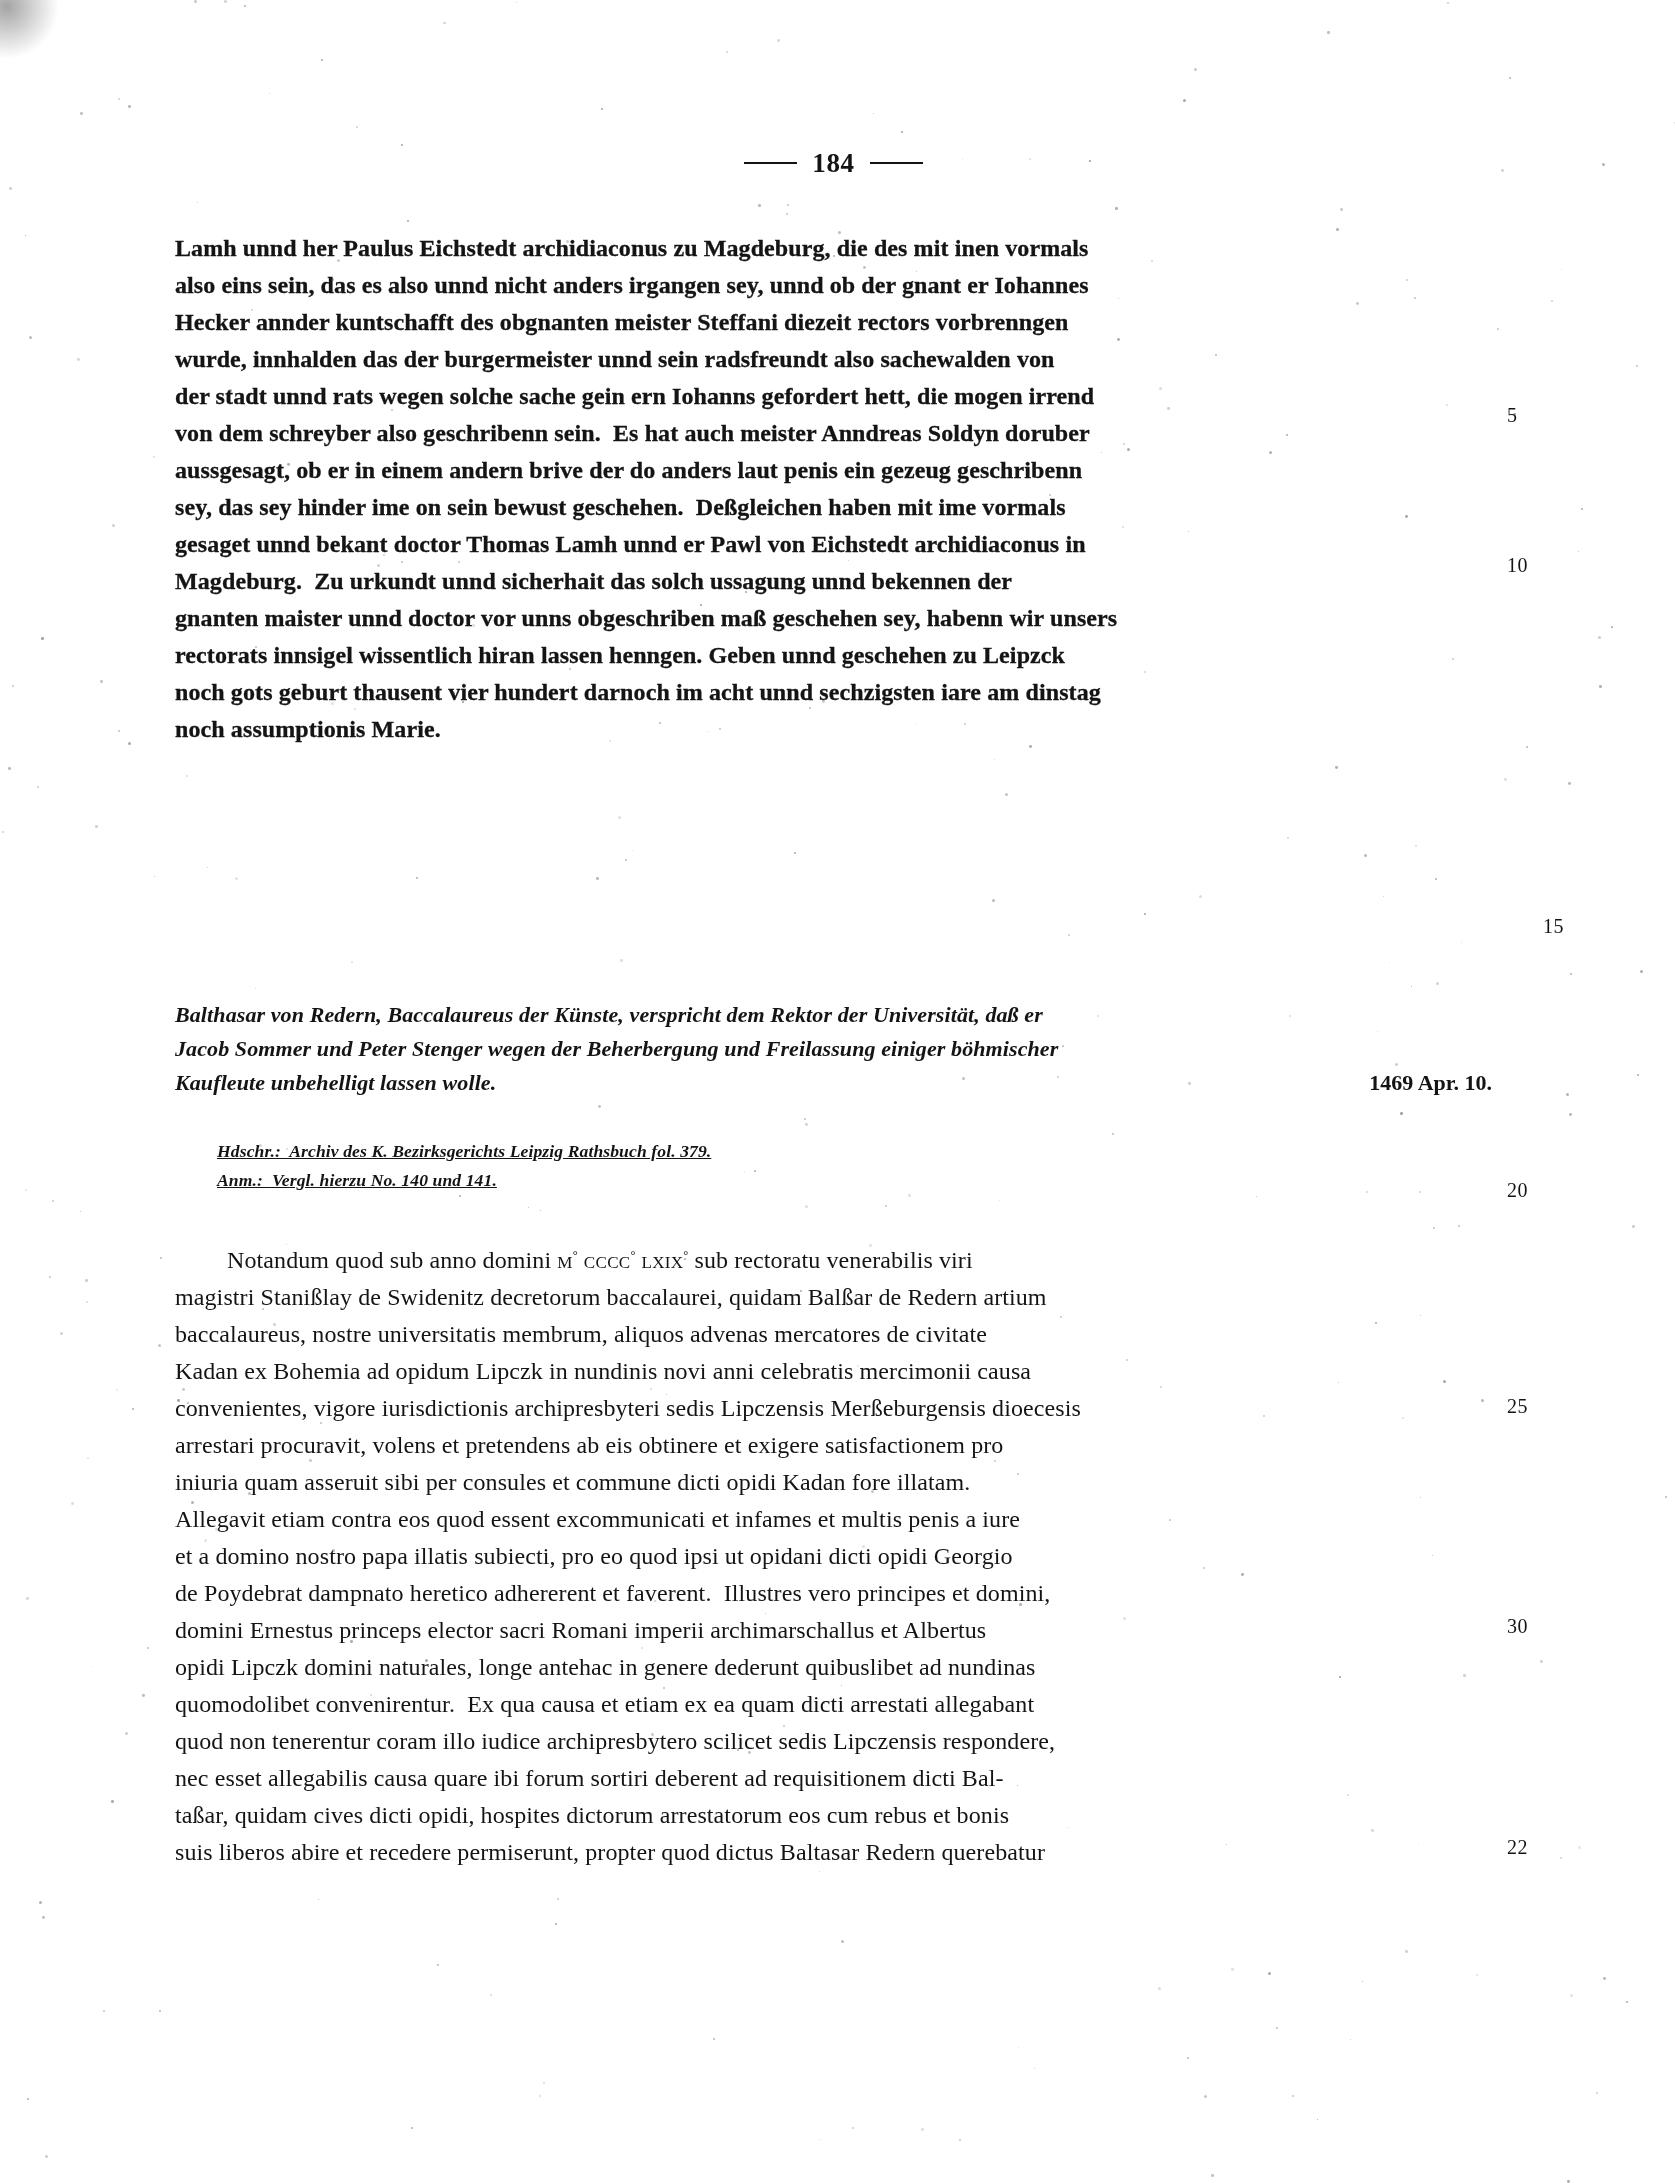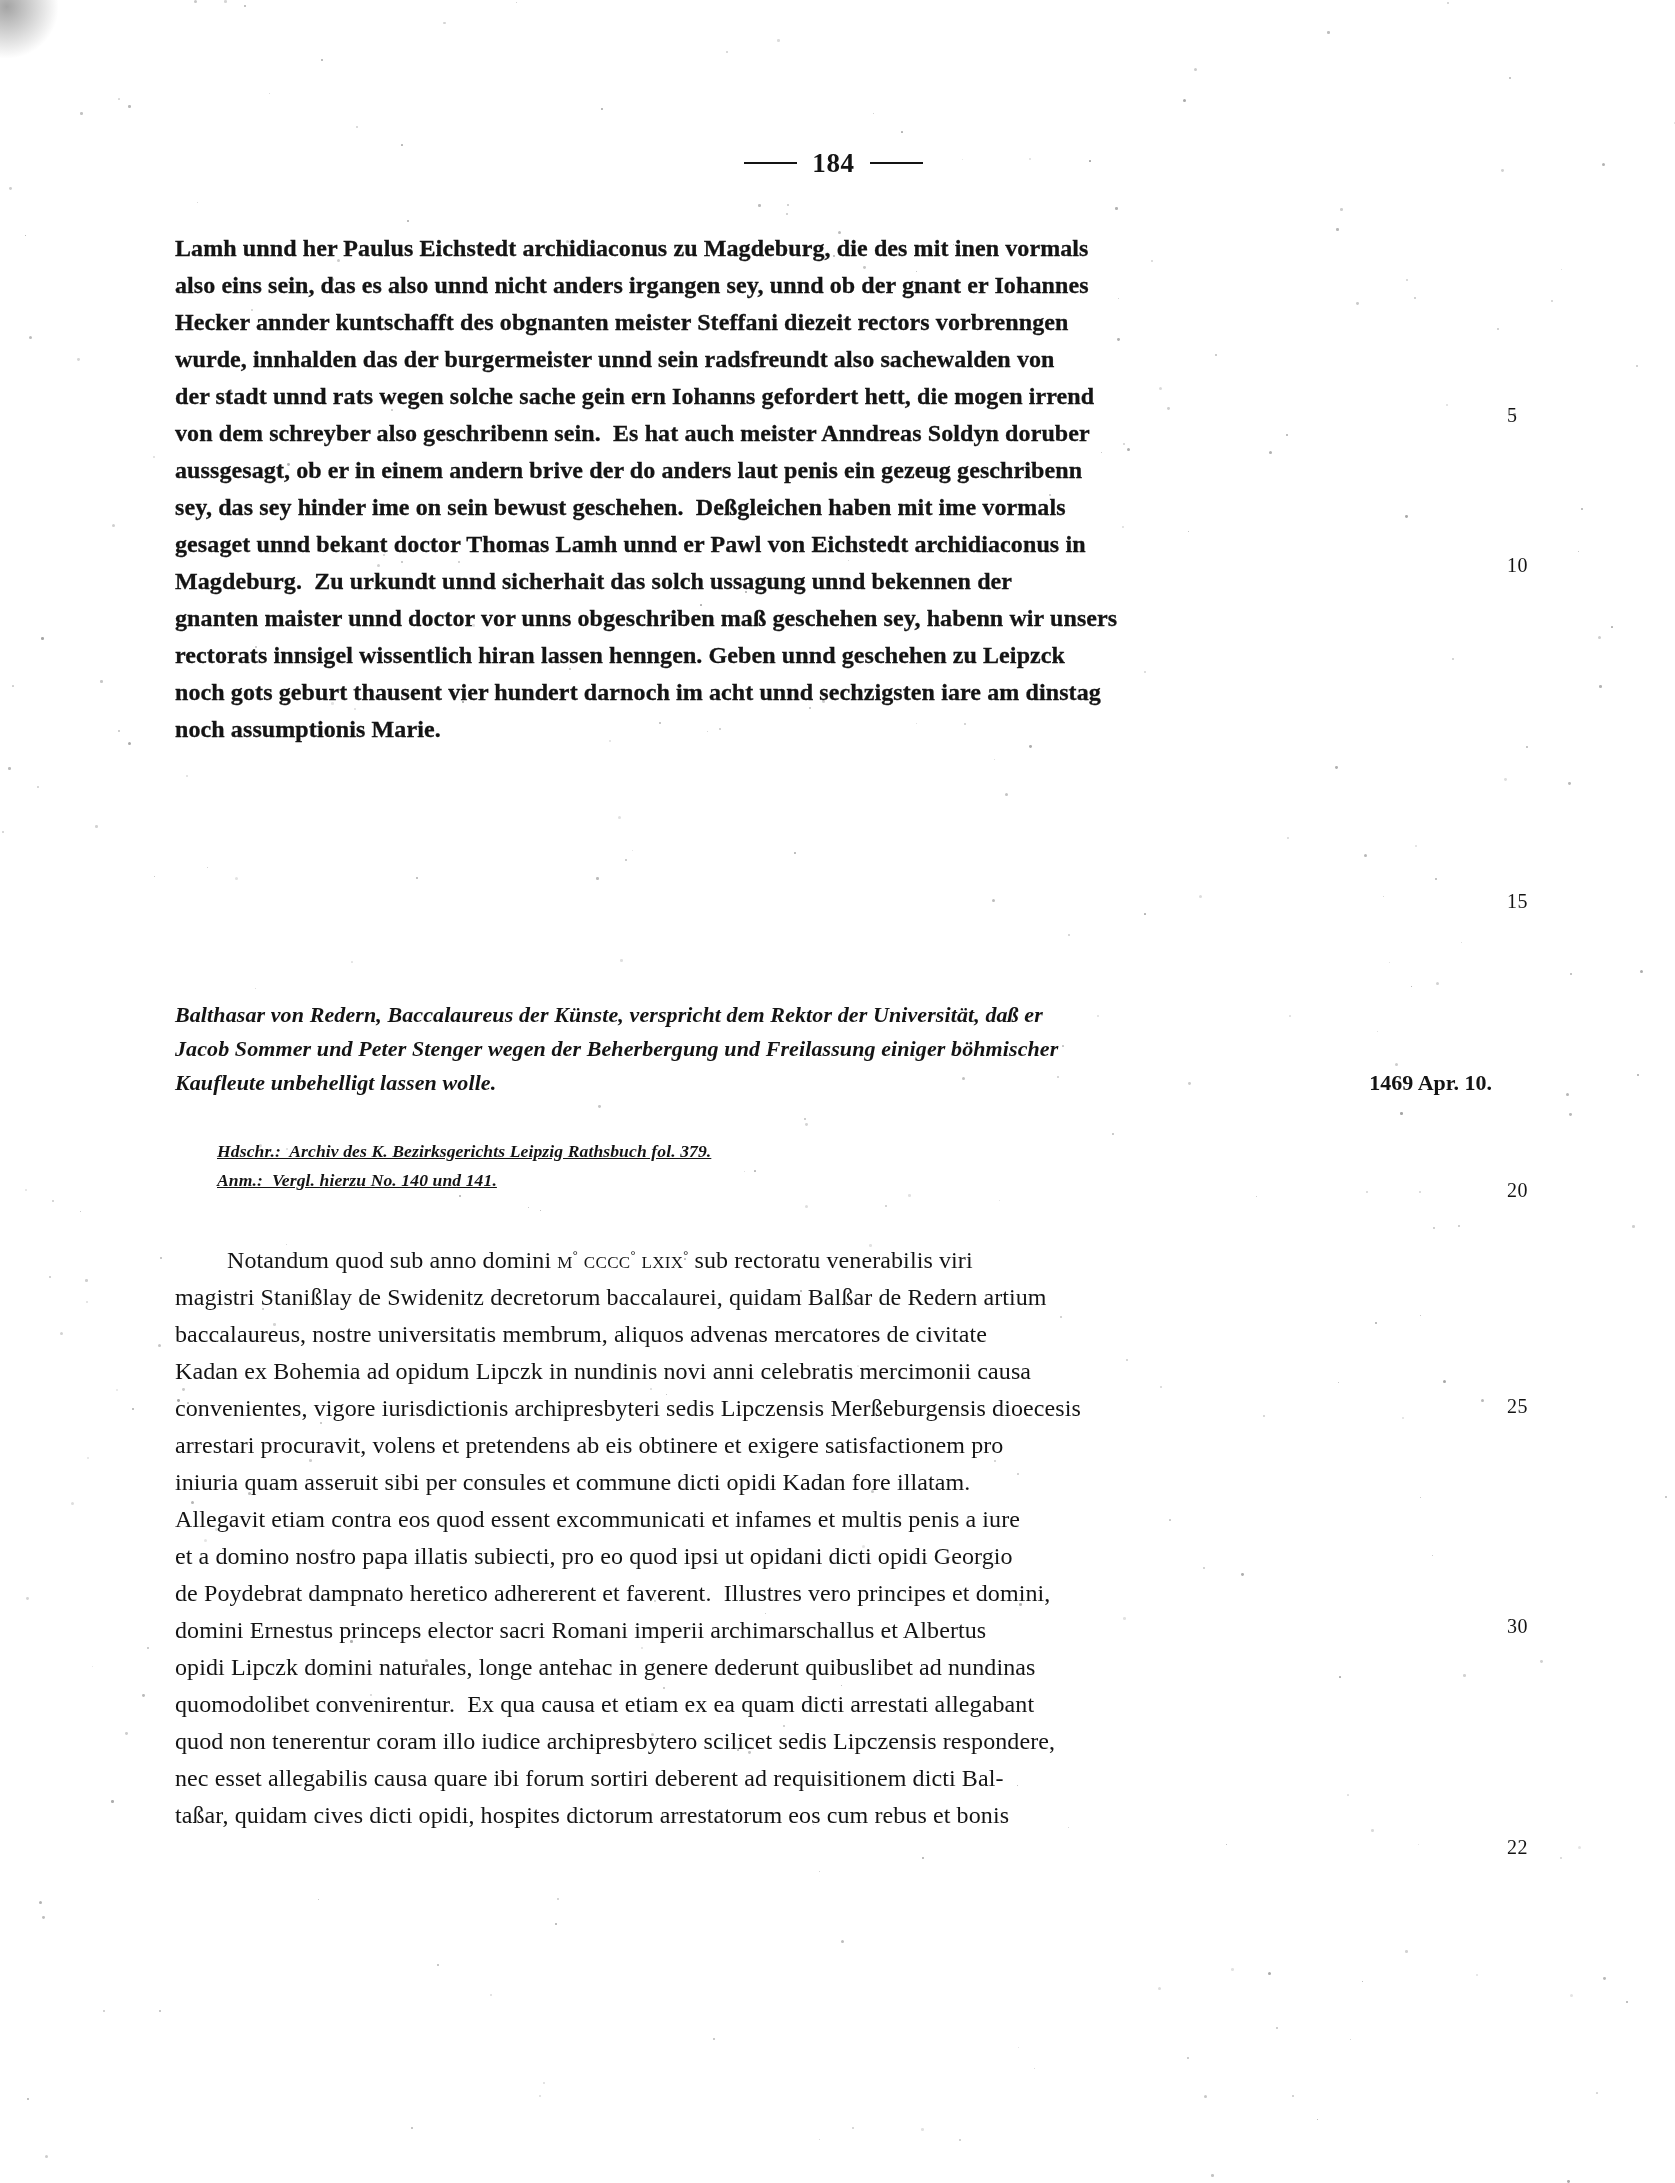--- a/index.html
+++ b/index.html
@@ -257,26 +257,27 @@
       <div class="ln"><span class="stretch">iniuria quam asseruit sibi per consules et commune dicti opidi Kadan fore illatam.</span></div>
       <div class="ln"><span class="stretch">Allegavit etiam contra eos quod essent excommunicati et infames et multis penis a iure</span></div>
       <div class="ln"><span class="stretch">et a domino nostro papa illatis subiecti, pro eo quod ipsi ut opidani dicti opidi Georgio</span></div>
       <div class="ln"><span class="stretch">de Poydebrat dampnato heretico adhererent et faverent.&nbsp; Illustres vero principes et domini,</span></div>
       <div class="ln"><span class="stretch">domini Ernestus princeps elector sacri Romani imperii archimarschallus et Albertus</span></div>
       <div class="ln"><span class="stretch">opidi Lipczk domini naturales, longe antehac in genere dederunt quibuslibet ad nundinas</span></div>
       <div class="ln"><span class="stretch">quomodolibet convenirentur.&nbsp; Ex qua causa et etiam ex ea quam dicti arrestati allegabant</span></div>
       <div class="ln"><span class="stretch">quod non tenerentur coram illo iudice archipresbytero scilicet sedis Lipczensis respondere,</span></div>
       <div class="ln"><span class="stretch">nec esset allegabilis causa quare ibi forum sortiri deberent ad requisitionem dicti Bal-</span></div>
       <div class="ln"><span class="stretch">taßar, quidam cives dicti opidi, hospites dictorum arrestatorum eos cum rebus et bonis</span></div>
+      <div class="ln last"><span class="stretch">suis liberos abire et recedere permiserunt, propter quod dictus Baltasar Redern querebatur</span></div>
     </div>
 
   <div class="linenos" id="lineno-block">
       <div class="lnno" style="top: 405px;">5</div>
       <div class="lnno" style="top: 555px;">10</div>
-      <div class="lnno" style="top: 891px;">15</div>
+      <div class="lnno" style="top: 916px; margin-left: 36px;">15</div>
       <div class="lnno" style="top: 1180px;">20</div>
       <div class="lnno" style="top: 1396px;">25</div>
       <div class="lnno" style="top: 1616px;">30</div>
       <div class="lnno" style="top: 1837px;">22</div>
     </div>
 
 </div>
 
 <div class="edge-smudge"></div>
 <div class="scan-noise" id="scan-noise">

